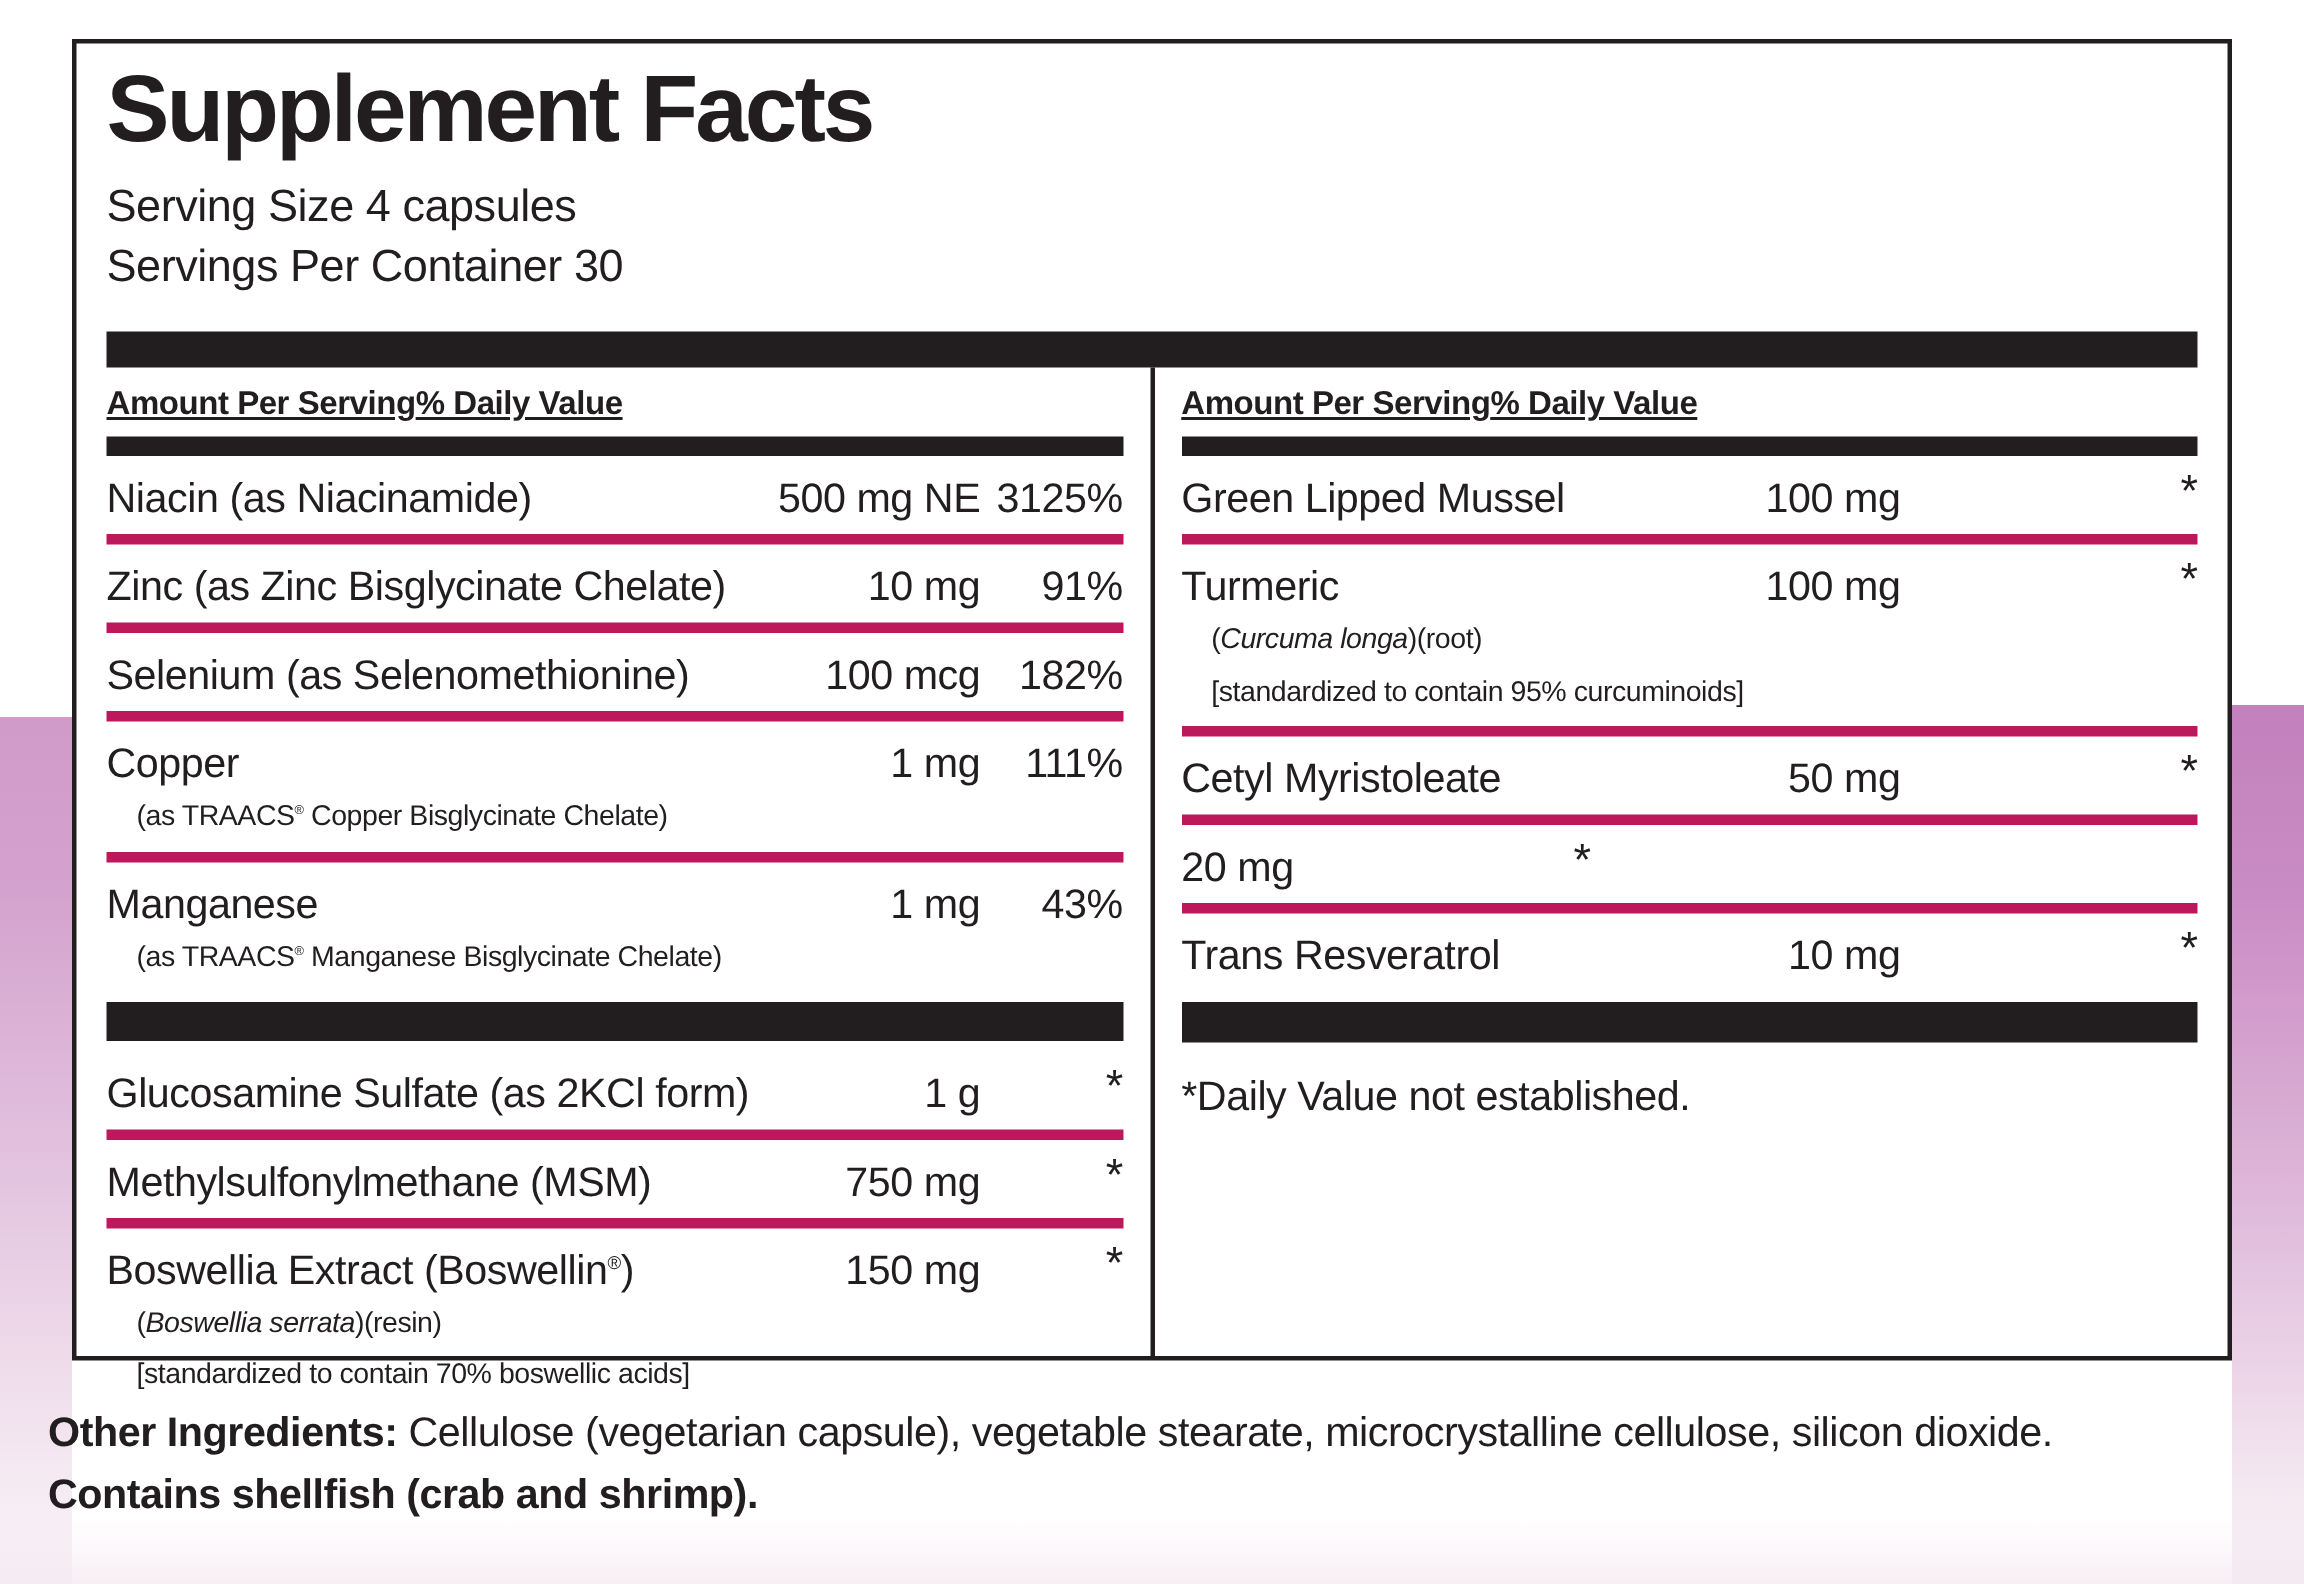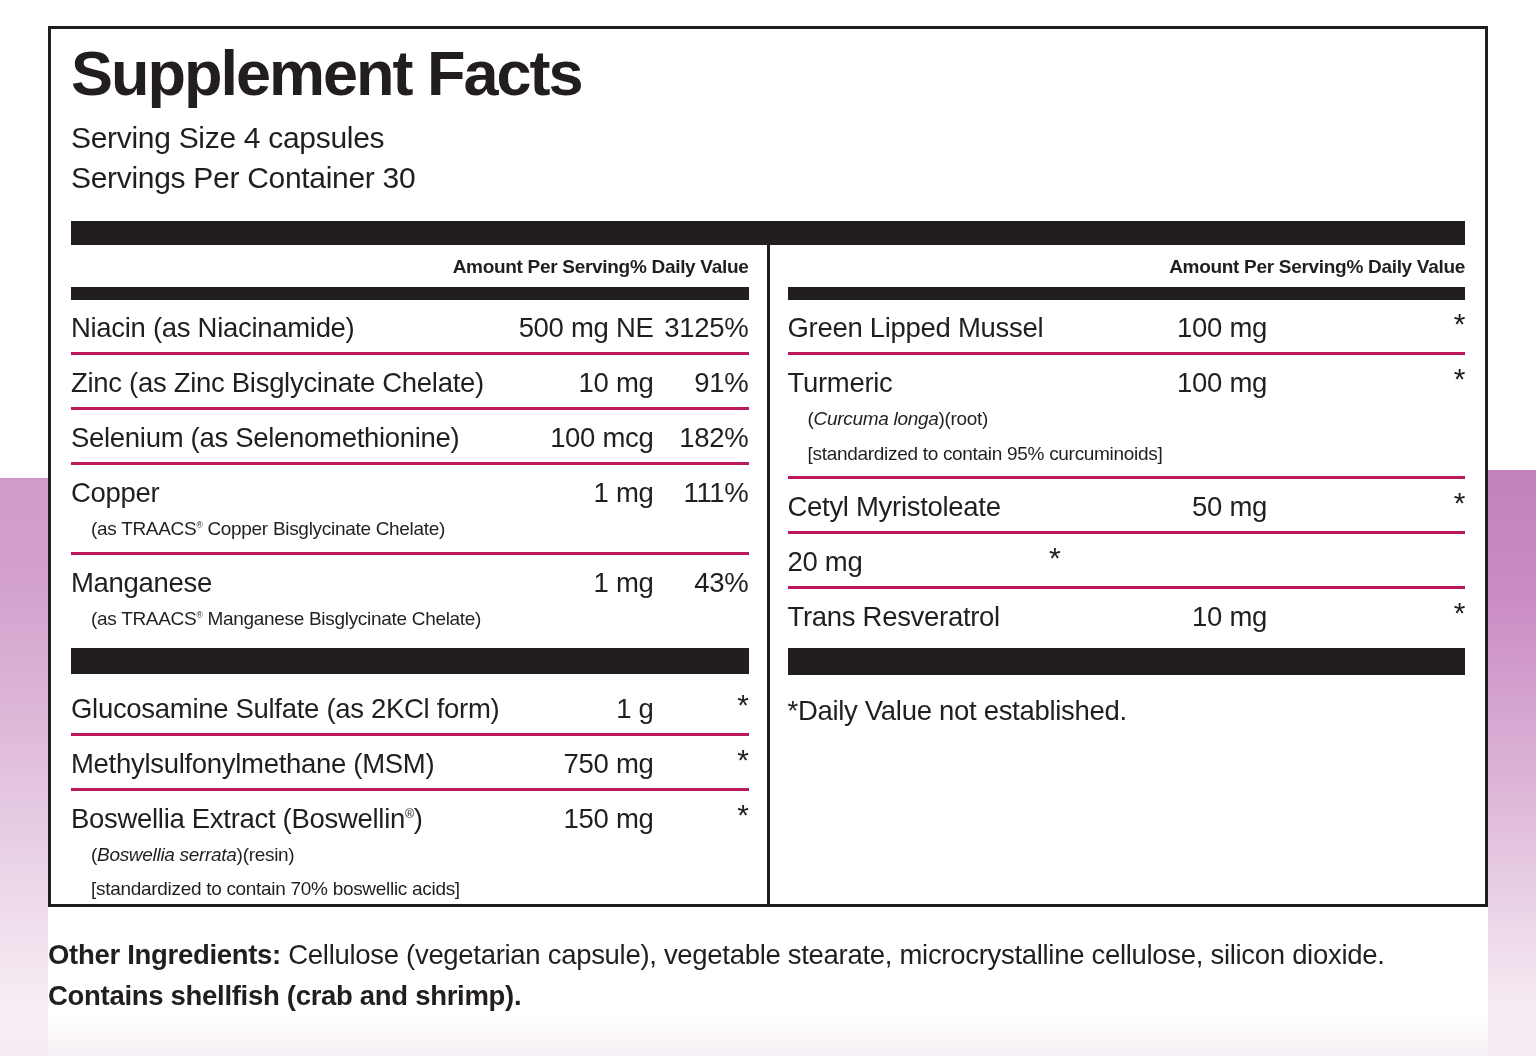--- a/index.html
+++ b/index.html
@@ -42,26 +42,27 @@
   .bar-top { height: 24px; margin-top: 24px; }
   .bar-thin { height: 13px; }
   .section-bar { height: 26px; margin: 7px 0; }
   .right-section-bar { height: 27px; margin: 7px 0 0 0; }
 
   .cols { flex: 1; display: flex; min-height: 0; }
   .col { width: 680px; display: flex; flex-direction: column; }
   .vdivider { width: 3px; background: #221e20; margin: 0 18px; flex: none; }
 
   .col-header {
-    display: flex; justify-content: flex-end; align-items: flex-end;
-    font-weight: bold; font-size: 19px; letter-spacing: -0.3px;
+    display: flex; justify-content: flex-start; align-items: flex-end;
+    font-weight: bold; font-size: 22px; letter-spacing: -0.3px;
     padding: 11px 0 9px 0;
-  }
-
-  .row { border-bottom: 3px solid #be185d; }
+    text-decoration: underline;
+  }
+
+  .row { border-bottom: 7px solid #be185d; }
   .rows > .row:last-child { border-bottom: none; }
   .row-main {
     display: flex; align-items: baseline;
     font-size: 27.5px; letter-spacing: -0.3px;
     padding: 11px 0 8px 0; line-height: 1.2;
   }
   .name { flex: 1; white-space: nowrap; }
   .amt  { text-align: center; white-space: nowrap; }
   .dv   { text-align: right; white-space: nowrap; }
   .col-left  .dv { width: 95px; }
@@ -70,21 +71,21 @@
   .row-sub {
     font-size: 19px; letter-spacing: -0.3px;
     padding: 0 0 10px 20px; line-height: 1.28;
   }
   sup { font-size: 0.45em; line-height: 0; }
 
   .footnote { font-size: 27.5px; letter-spacing: -0.3px; padding-top: 20px; }
 
   
   .footer {
-    position: absolute; left: 48px; top: 934px; width: 1450px;
+    position: absolute; left: 32px; top: 934px; width: 1450px;
     font-size: 27.5px; letter-spacing: -0.3px; line-height: 1.5;
     z-index: 1;
   }
   .footer .bold { font-weight: bold; }
 </style>
 </head>
 <body>
 
 <div class="accent accent-left"></div>
 <div class="accent accent-right"></div>

